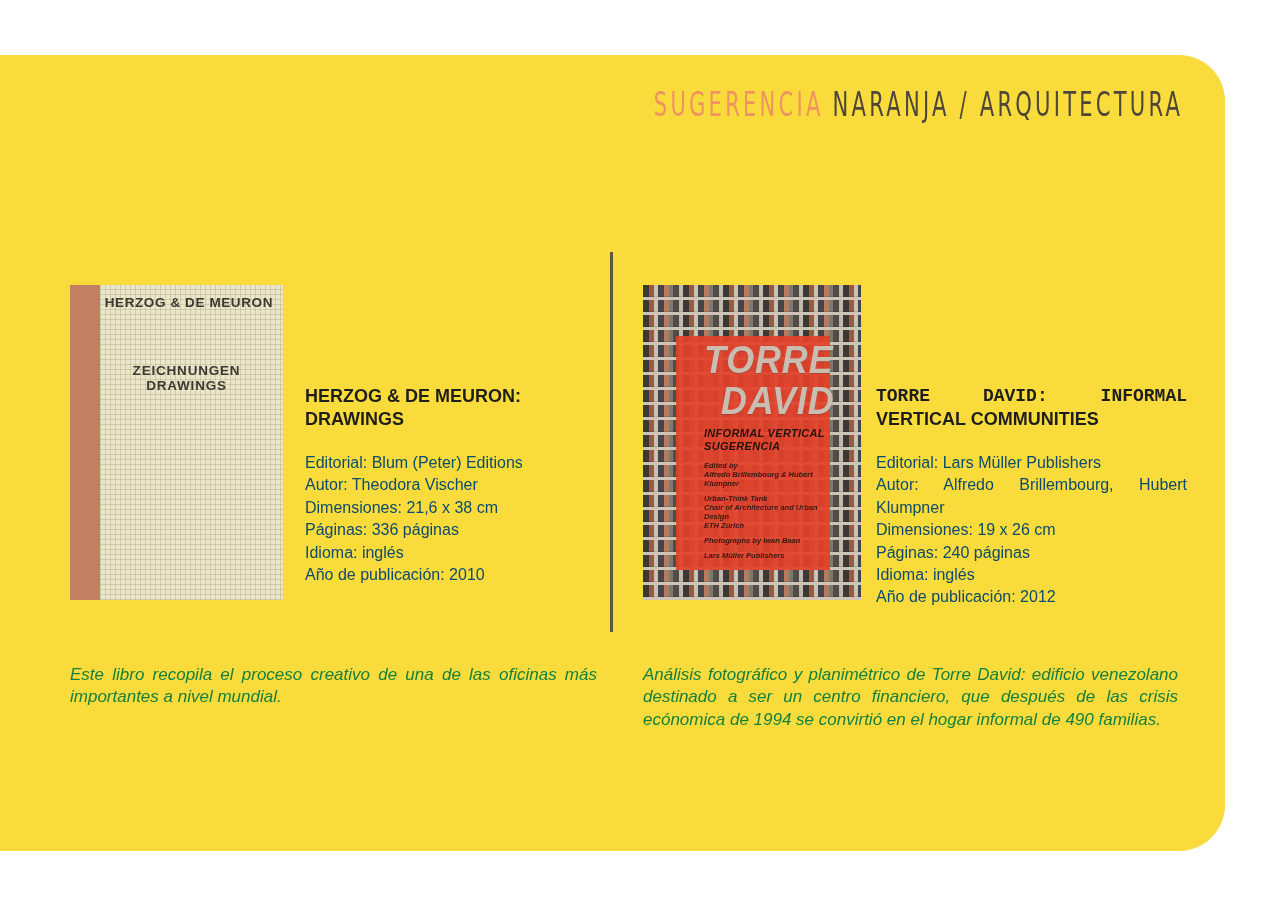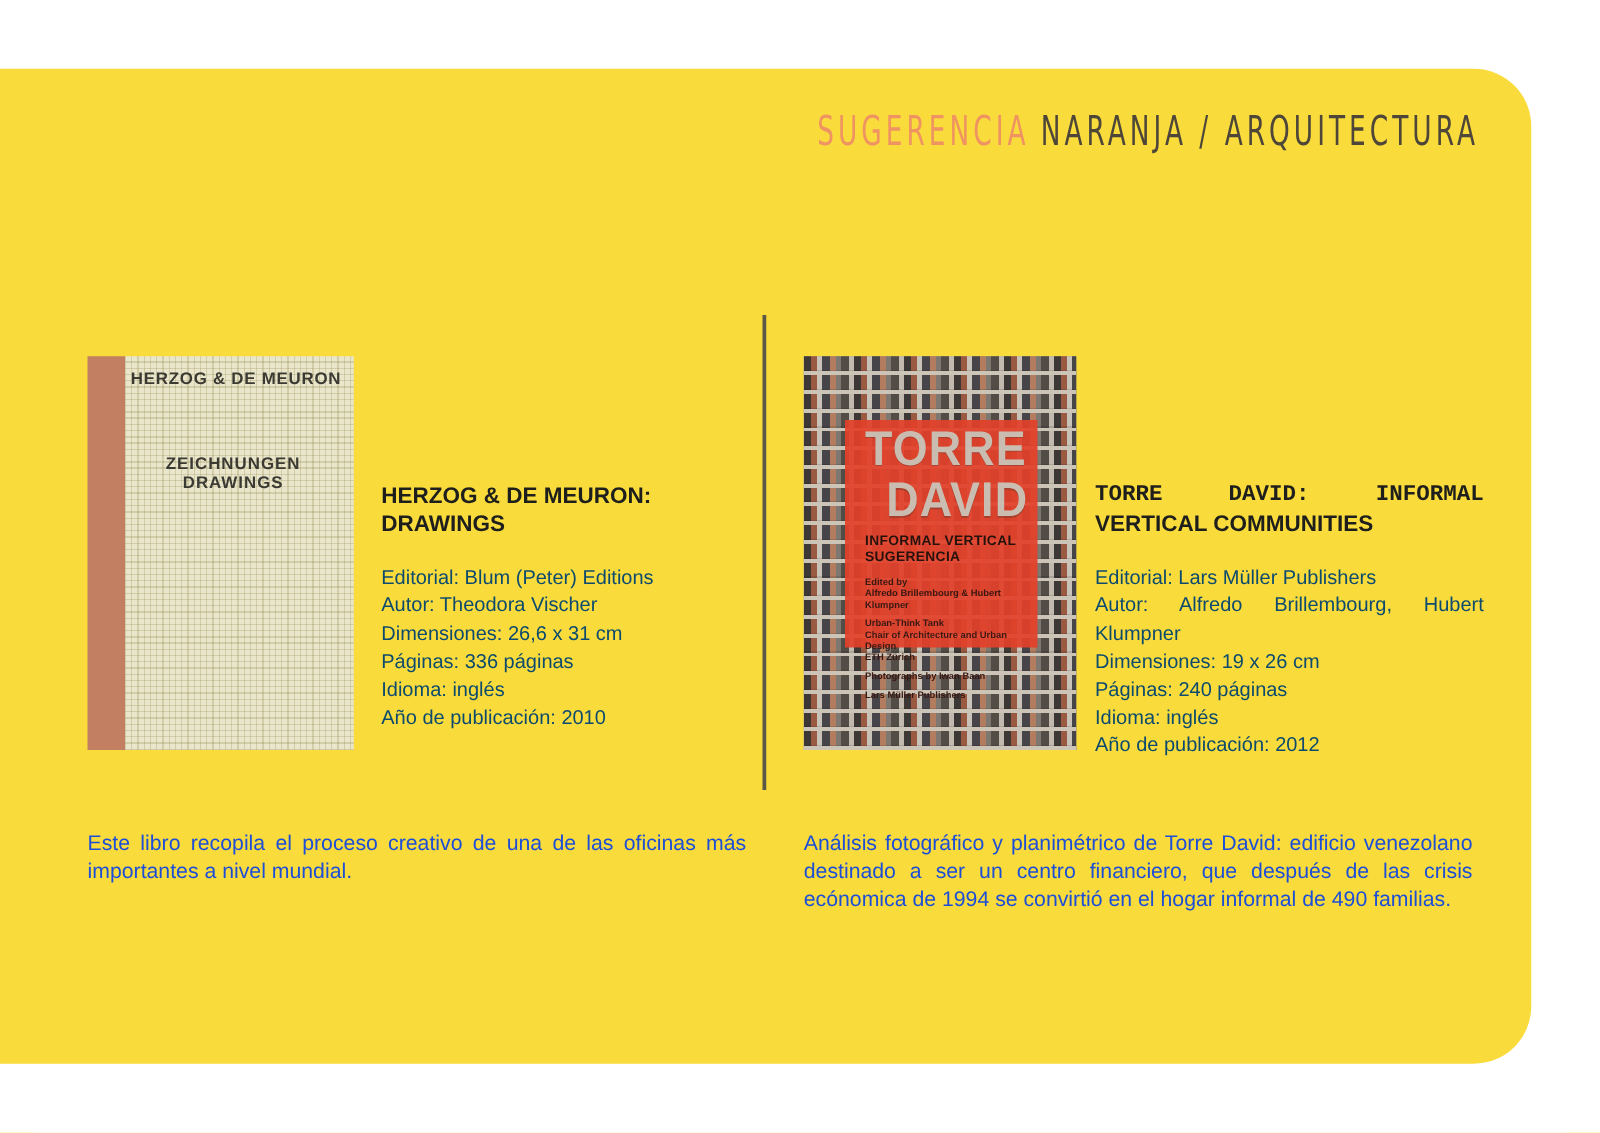--- a/index.html
+++ b/index.html
@@ -59,23 +59,24 @@
         rgba(154,84,58,0.9) 6px 11px,
         rgba(206,199,189,0.9) 11px 15px,
         rgba(56,54,62,0.85) 15px 21px,
         rgba(182,122,90,0.9) 21px 26px,
         rgba(122,117,110,0.9) 26px 30px,
         rgba(70,64,58,0.85) 30px 36px,
         rgba(198,190,178,0.9) 36px 40px);
     overflow:hidden;
   }
   .red-panel {
-    position:absolute; left:33px; top:51px; width:154px; height:182px;
+    position:absolute; left:33px; top:51px; width:154px; height:234px;
     background:rgba(226,65,42,0.93);
-    padding:3px 10px 0 16px;
+    padding:3px 10px 0 28px;
+    font-style:italic;
   }
   .rp-title {
     font-size:39px; line-height:41px; font-weight:700; letter-spacing:1px;
     color:rgba(203,196,184,0.95); transform:scaleX(0.92); transform-origin:0 0;
     text-shadow:0 1px 0 rgba(120,60,45,0.5);
   }
   .rp-title.l2 { margin-left:17px; }
   .rp-subtitle {
     margin-top:6px; width:140px;
     font-size:11px; line-height:13px; font-weight:700; color:#26120c; letter-spacing:0.3px;
@@ -85,21 +86,21 @@
 
   
   .info-left  { position:absolute; left:305px; top:330px; width:292px; }
   .info-right { position:absolute; left:876px; top:330px; width:311px; }
   .book-title { font-size:18px; line-height:23px; font-weight:700; color:#1e1e1c; }
   .just-force { text-align:justify; text-align-last:justify;font-family:Liberation Mono, monospace; }
   .details { margin-top:21px; font-size:16px; line-height:22.4px; color:#0c4a6e; }
   .details .wrapline { text-align:justify; }
 
   
-  .desc { position:absolute; top:609px; font-size:17px; line-height:22.3px; color:#1d4ed8; text-align:justify; }
+  .desc { position:absolute; top:609px; font-size:17px; line-height:22.3px; color:#15803d; text-align:justify;font-style:italic; }
   .desc-left  { left:70px;  width:527px; }
   .desc-right { left:643px; width:535px; }
 </style>
 </head>
 <body>
 
 <div class="page">
   <div class="panel">
 
     <div class="header">
@@ -115,21 +116,21 @@
     </div>
 
     <div class="info-left">
       <div class="book-title">
         <div>HERZOG &amp; DE MEURON:</div>
         <div>DRAWINGS</div>
       </div>
       <div class="details">
         <div>Editorial: Blum (Peter) Editions</div>
         <div>Autor: Theodora Vischer</div>
-        <div>Dimensiones: 26,6 x 31 cm</div>
+        <div>Dimensiones: 21,6 x 38 cm</div>
         <div>Páginas: 336 páginas</div>
         <div>Idioma: inglés</div>
         <div>Año de publicación: 2010</div>
       </div>
     </div>
 
     <div class="divider"></div>
 
     <div class="cover-right">
       <div class="red-panel">

